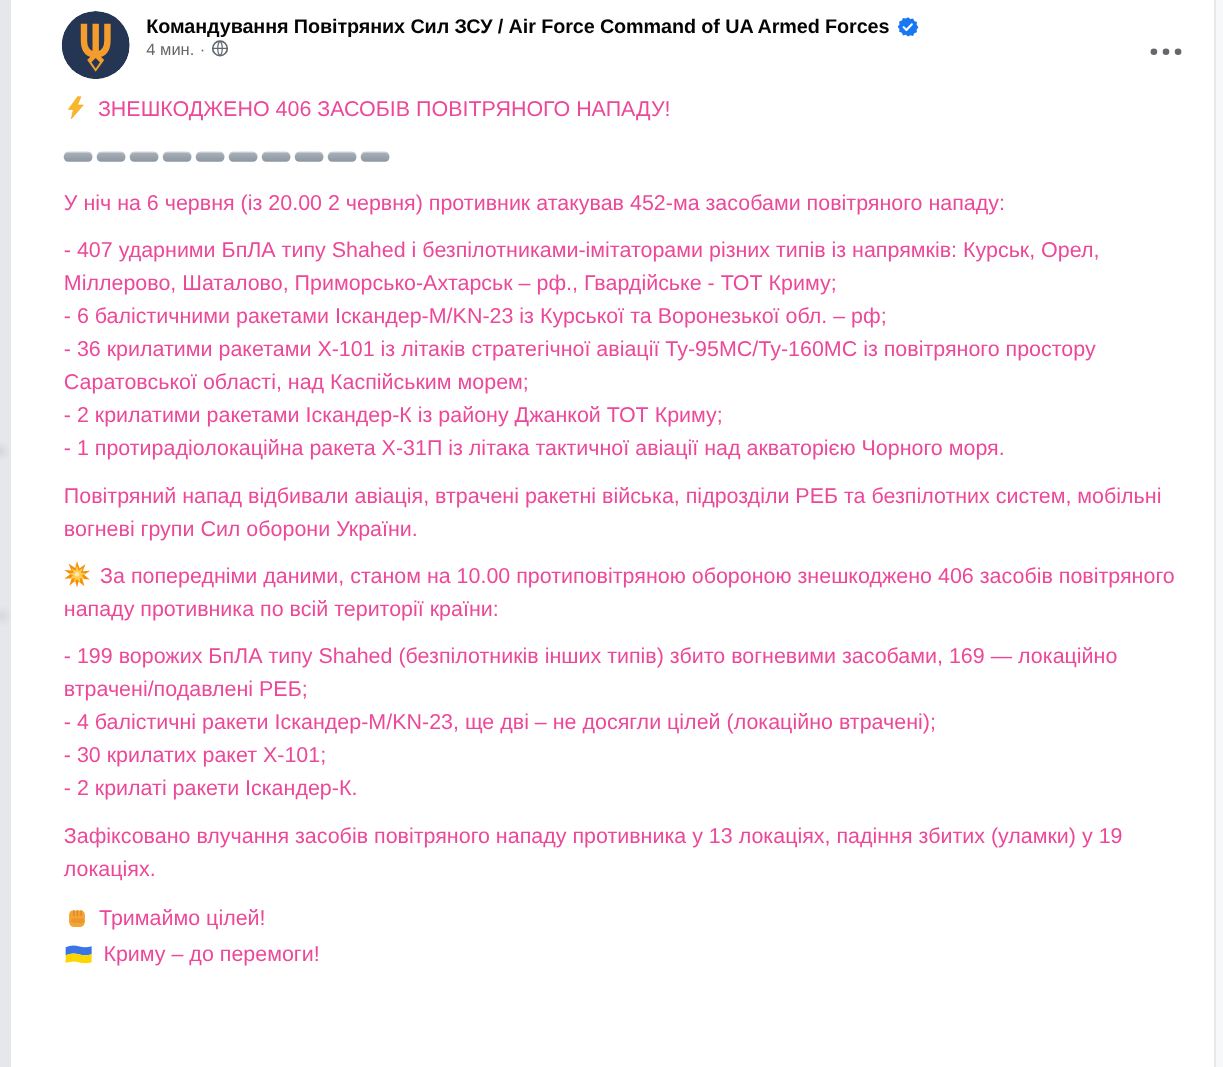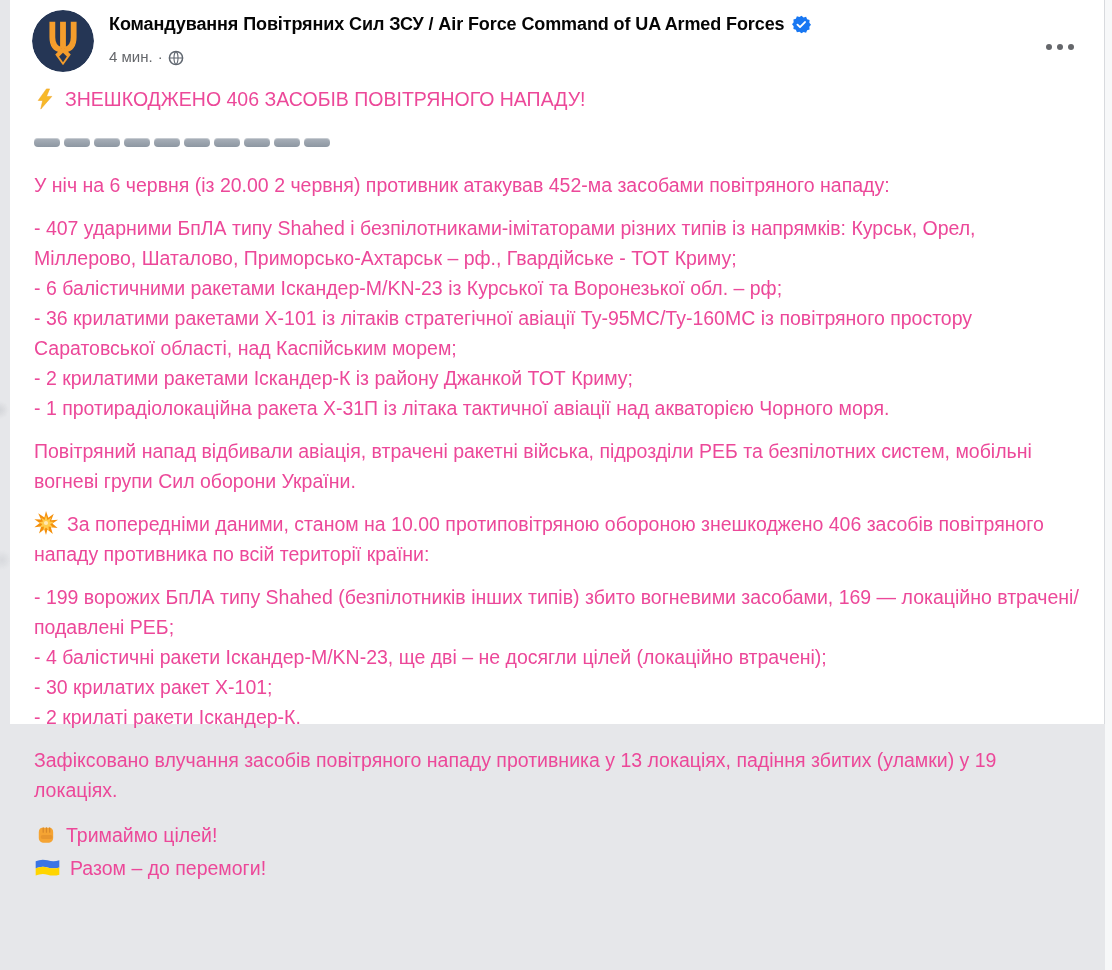--- a/index.html
+++ b/index.html
@@ -20,23 +20,24 @@
     content: ""; position: absolute; left: 0; top: 380px; width: 10px; height: 260px;
     background: radial-gradient(circle at 0 30px, #cfd1d5 0, transparent 9px),
                 radial-gradient(circle at 2px 180px, #d4d6da 0, transparent 10px);
     opacity: .8;
   }
   .right-strip {
     position: absolute; right: 0; top: 0; width: 7px; height: 970px;
     background: #f7f8f9;
   }
   .card {
-    position: absolute; left: 10px; top: 0; width: 1095px; height: 724px;
+    position: absolute; left: 10px; top: 0; width: 1095px; height: 970px;
     background: #ffffff;
     border-right: 1px solid #d8dade;
+    padding-left: 24px;
   }
   
   .header {
     display: flex; align-items: flex-start;
     padding: 10px 20px 0 22px;
     position: relative;
   }
   .avatar {
     width: 62px; height: 62px; border-radius: 50%;
     flex: 0 0 62px; cursor: pointer; overflow: hidden;
@@ -45,21 +46,21 @@
   .header-meta { margin-left: 15px; padding-top: 3px; min-width: 0; }
   .title-row { display: flex; align-items: center; }
   .page-title {
     font-size: 18px; font-weight: 700; color: #050505;
     letter-spacing: -0.1px; line-height: 23px; cursor: pointer;
     white-space: nowrap;
   }
   .badge { margin-left: 7px; width: 19px; height: 19px; flex: 0 0 19px; }
   .badge svg { display: block; width: 19px; height: 19px; }
   .sub-row {
-    display: flex; align-items: flex-end; margin-top: 11px;
+    display: flex; align-items: flex-start; margin-top: 0;
     font-size: 15px; color: #65676b; line-height: 19px;
   }
   .timestamp { cursor: pointer; }
   .dot-sep { margin: 0 5px; }
   .globe { width: 16px; height: 16px; display: inline-block; }
   .globe svg { display: block; width: 16px; height: 16px; }
   .menu-dots {
     position: absolute; right: 24px; top: 38px;
     display: flex; gap: 5px; padding: 6px; cursor: pointer; border-radius: 50%;
   }
@@ -209,18 +210,18 @@
         </span>
           <span class="txt">Тримаймо цілей!</span>
       </div>
       <div class="closing-line">
         <span class="emoji">
           <svg width="27" height="21" viewBox="0 0 32 24">
             <path d="M2 4.5 Q9 1.5 16 3.5 T30 3.5 L30 12 Q23 14 16 12 T2 13 Z" fill="#3A75E5"></path>
             <path d="M2 13 Q9 10 16 12 T30 12 L30 20.5 Q23 22.5 16 20.5 T2 21.5 Z" fill="#FFD500"></path>
           </svg>
         </span>
-          <span class="txt">Разом – до перемоги!</span>
+          <span class="txt">Криму – до перемоги!</span>
       </div>
     </div>
 
   </div>
 </div>
 
 </body></html>

